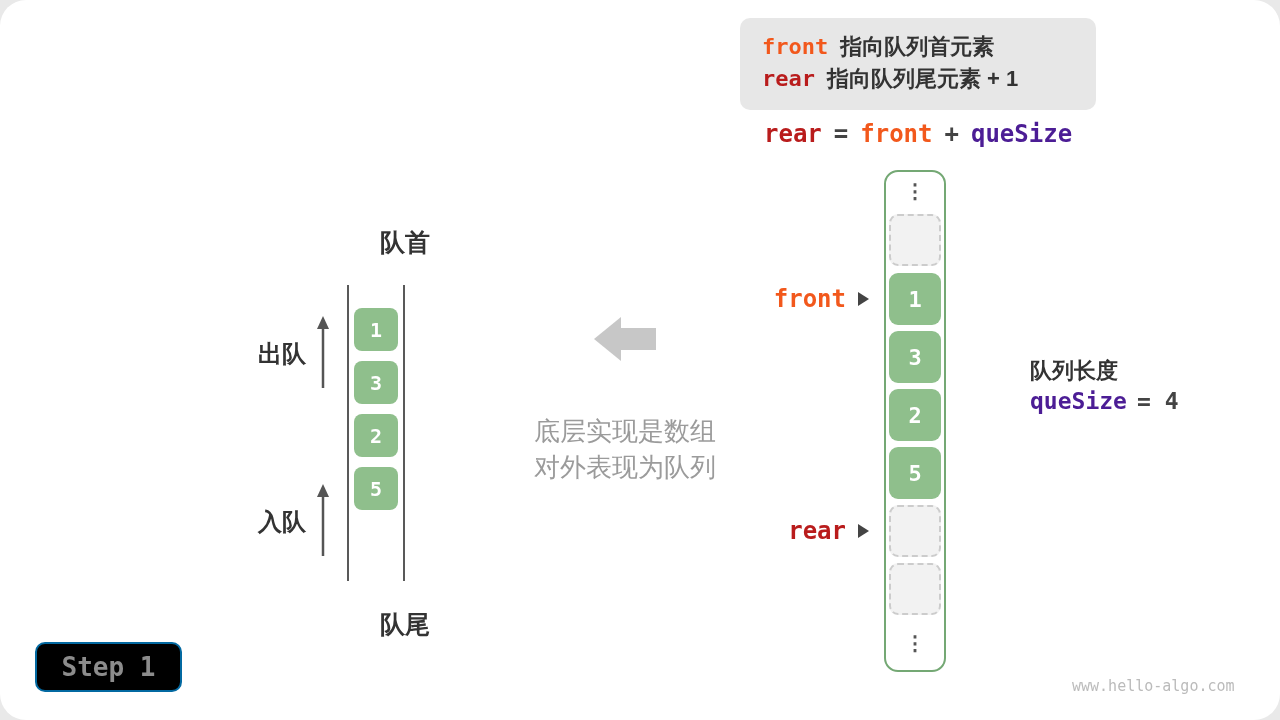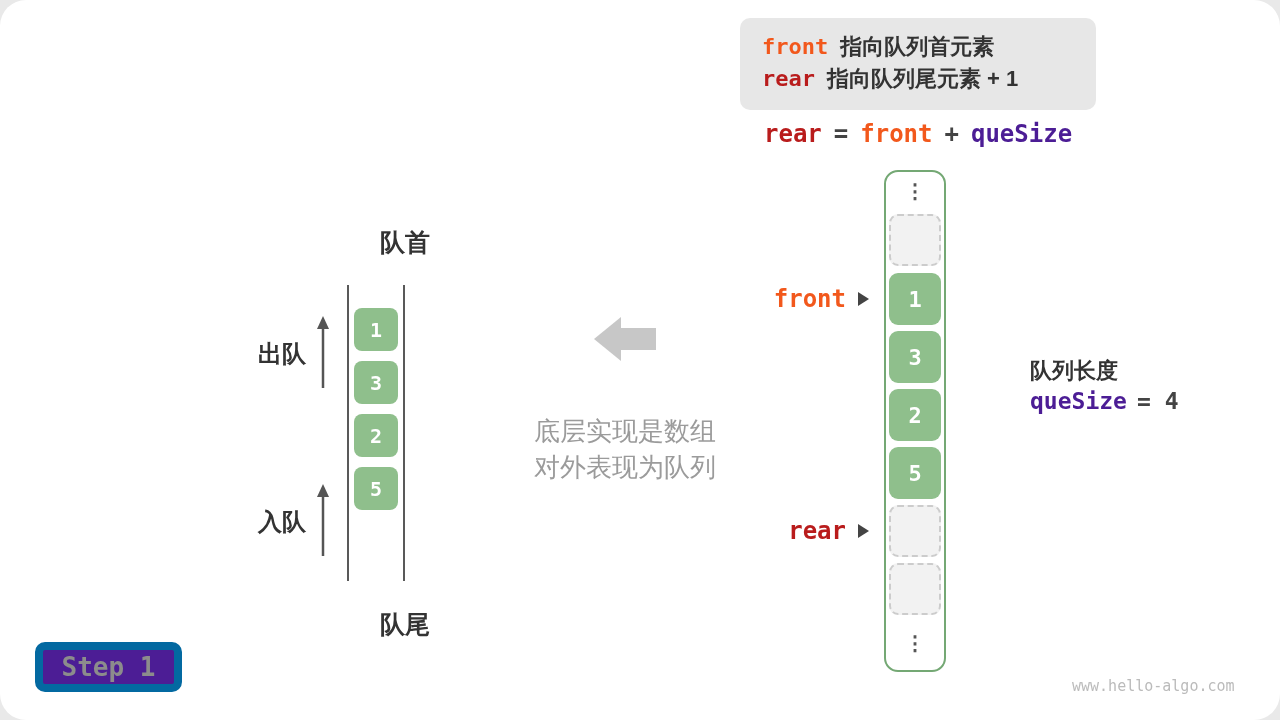--- a/index.html
+++ b/index.html
@@ -55,22 +55,22 @@
 
   .ptr-label { width: 88px; text-align: right; font-size: 24px; }
   .tri-right { width: 0; height: 0; border-left: 11px solid #444444;
                border-top: 7px solid transparent; border-bottom: 7px solid transparent; }
 
   
   .info-len { left: 1030px; top: 356px; font-size: 22px; }
   .info-size { left: 1030px; top: 388px; display: flex; gap: 10px; font-size: 23px; }
 
   
-  .step-box { left: 35px; top: 642px; width: 147px; height: 50px; background: #4c1d95;
-              border: 8px solid #0369a1; border-radius: 10px; display: flex;
+  .step-box { left: 35px; top: 642px; width: 147px; height: 50px; background: #000000;
+              border: 2px solid #0369a1; border-radius: 10px; display: flex;
               align-items: center; justify-content: center; font-size: 26px; color: #8c8c8c; }
   .watermark { left: 1072px; top: 677px; font-size: 15px; color: #bbbbbb;
                font-family: "DejaVu Sans Mono", monospace; }
 </style>
 </head>
 <body>
 
 <div class="canvas">
 
   <div class="abs legend">

